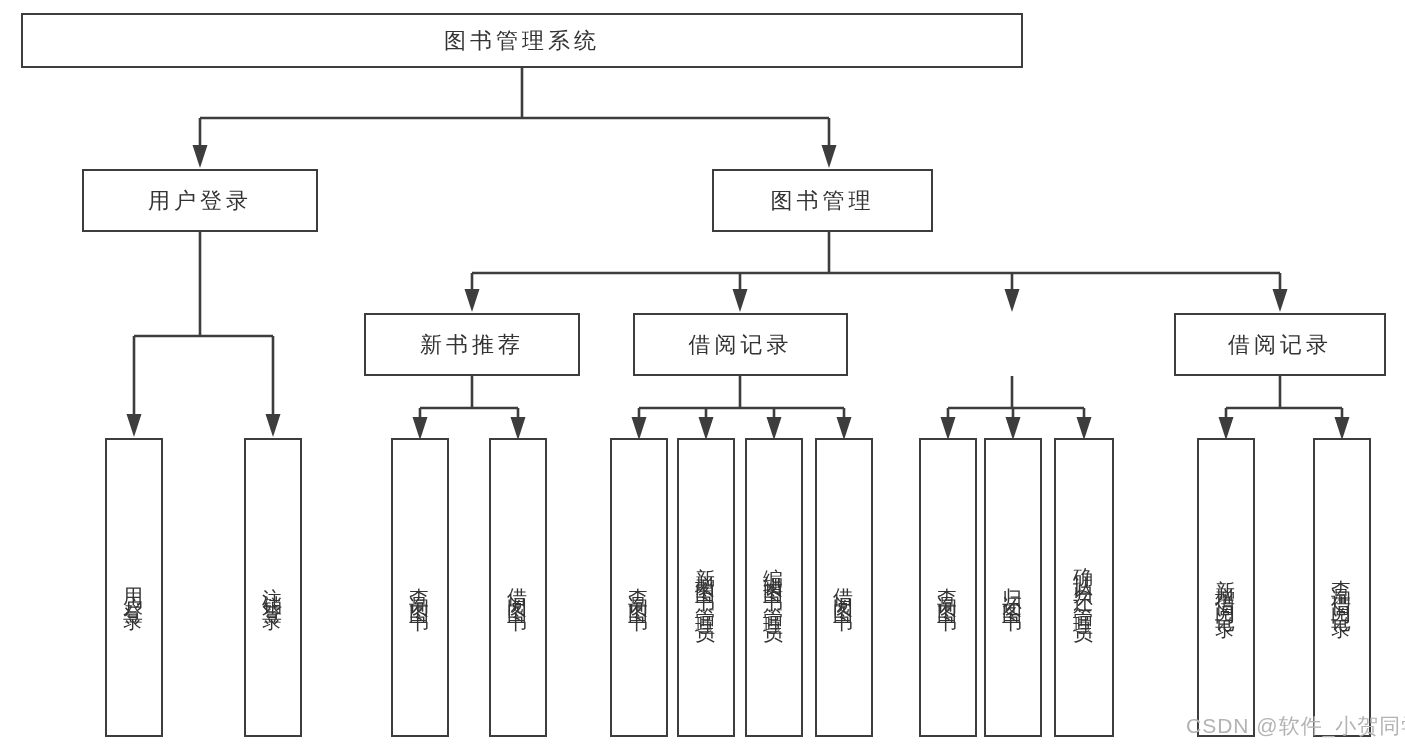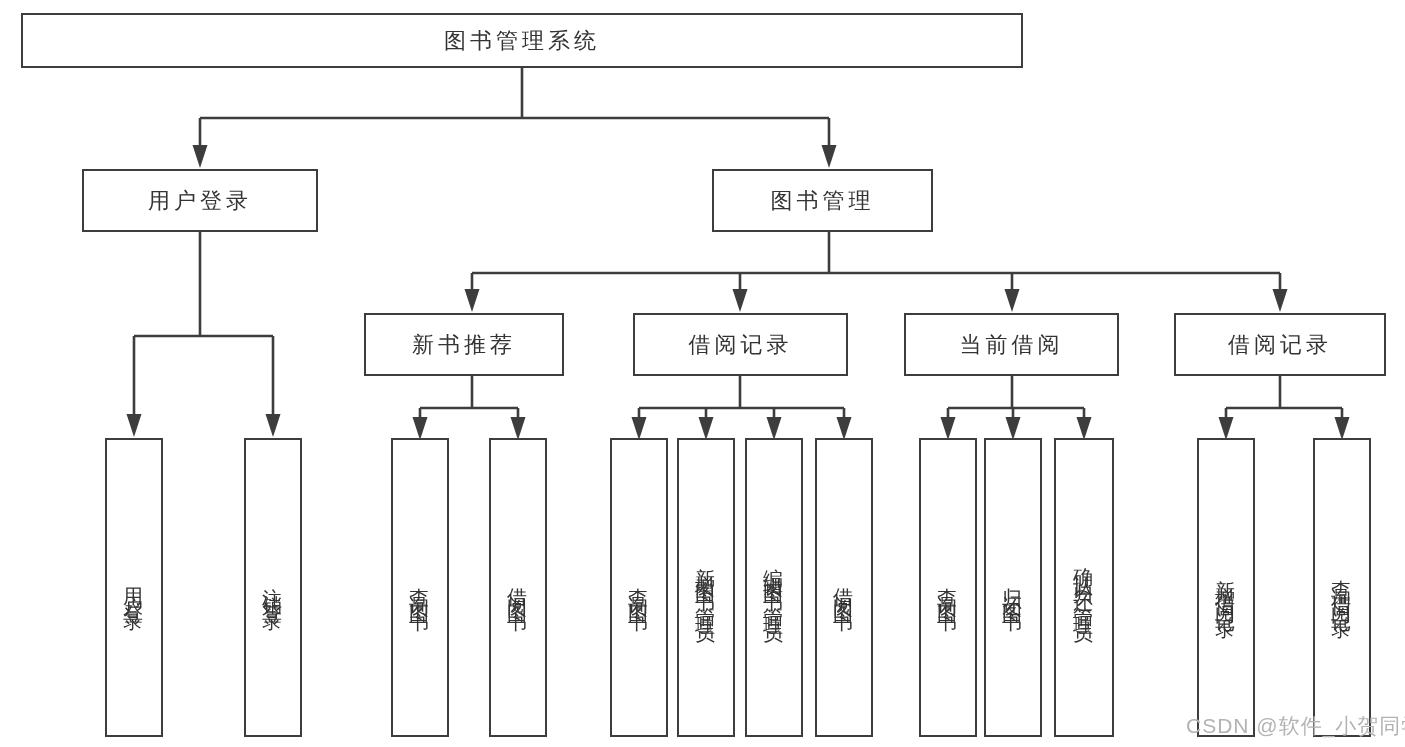--- a/index.html
+++ b/index.html
@@ -81,23 +81,22 @@
       <path d="M1280,376 V408 M1226,408 H1342 M1226,408 V423 M1342,408 V423" fill="none" stroke="#3d3d3d" stroke-width="2.6"></path>
       <polygon points="1218.5,417 1233.5,417 1226,440" fill="#3d3d3d"></polygon>
       <polygon points="1334.5,417 1349.5,417 1342,440" fill="#3d3d3d"></polygon>
     </svg>
 
   <div class="node" style="left:21px;top:13px;width:1002px;height:55px">图书管理系统</div>
 
   <div class="node" style="left:82px;top:169px;width:236px;height:63px">用户登录</div>
   <div class="node" style="left:712px;top:169px;width:221px;height:63px">图书管理</div>
 
-  <div class="node" style="left:364px;top:313px;width:200px;height:63px">新书推荐</div>
+  <div class="node" style="left:364px;top:313px;width:216px;height:63px">新书推荐</div>
   <div class="node" style="left:633px;top:313px;width:215px;height:63px">借阅记录</div>
-  <div class="node" style="left:904px;top:313px;width:215px;height:63px">当前借阅</div>
   <div class="node" style="left:1174px;top:313px;width:212px;height:63px">借阅记录</div>
 
   <div class="node v" style="left:105px;top:438px;width:58px;height:299px">用户登录</div>
   <div class="node v" style="left:244px;top:438px;width:58px;height:299px">注销登录</div>
 
   <div class="node v" style="left:391px;top:438px;width:58px;height:299px">查询图书</div>
   <div class="node v" style="left:489px;top:438px;width:58px;height:299px">借阅图书</div>
 
   <div class="node v" style="left:610px;top:438px;width:58px;height:299px">查询图书</div>
   <div class="node v" style="left:677px;top:438px;width:58px;height:299px">新增图书（管理员）</div>

